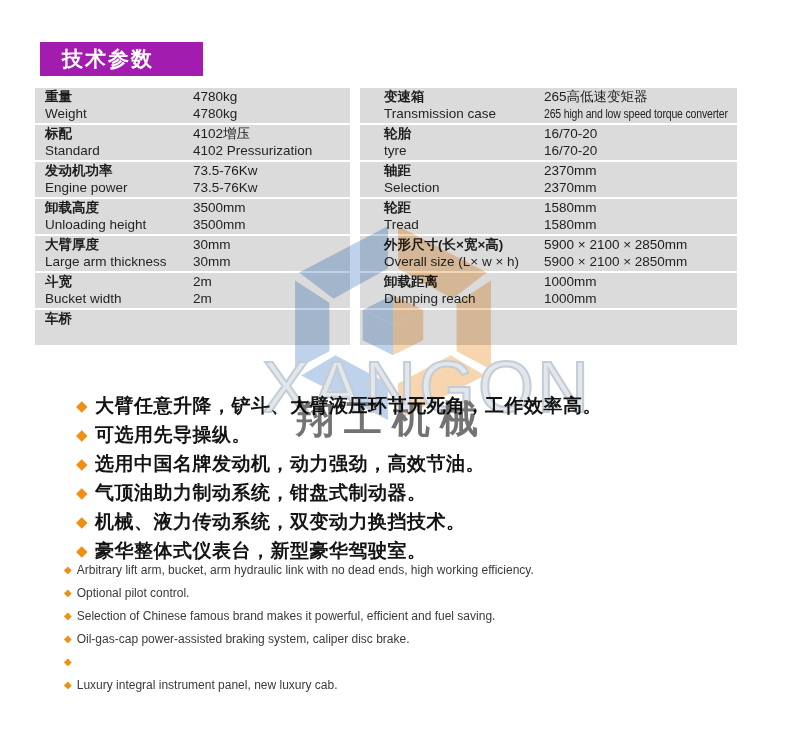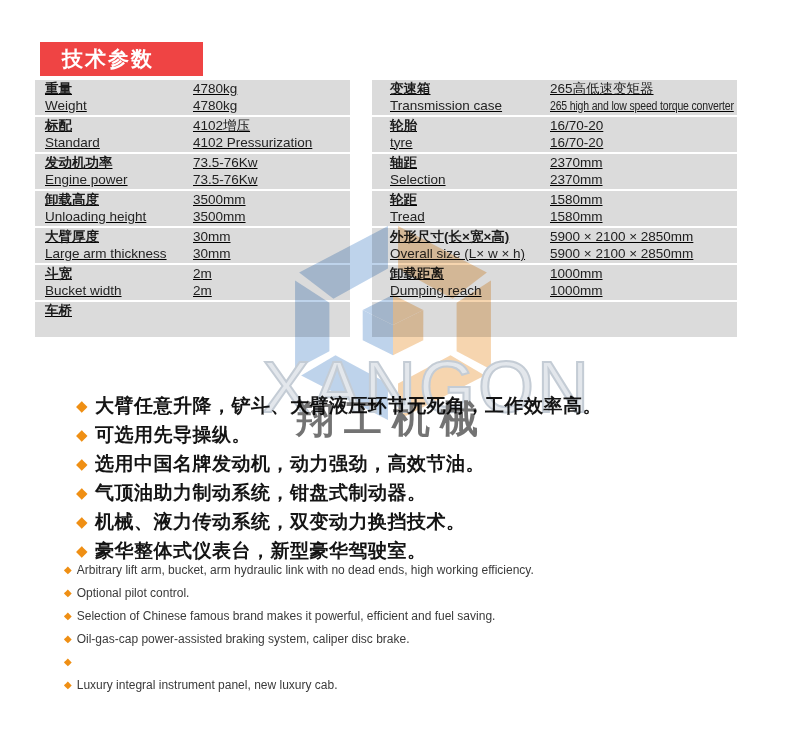--- a/index.html
+++ b/index.html
@@ -3,32 +3,32 @@
 <meta charset="utf-8">
 <style>
   html,body { margin:0; padding:0; background:#fff; }
   .page {
     position:relative; width:790px; height:740px; background:#ffffff;
     font-family:"Liberation Sans","DejaVu Sans",sans-serif; overflow:hidden;
   }
   
   .title-bar {
     position:absolute; left:40px; top:42px; width:163px; height:34px;
-    background:#ef4444; color:#ffffff; font-size:21px; font-weight:bold;
+    background:#a21caf; color:#ffffff; font-size:21px; font-weight:bold;
     line-height:34px; padding-left:22px; box-sizing:border-box; letter-spacing:2px;
   }
   
-  .col { position:absolute; top:80px;text-decoration:underline; }
+  .col { position:absolute; top:88px; }
   .col-left  { left:35px;  width:315px; }
   .col-right { left:360px; width:377px; }
   .row {
     display:flex; background:#dbdbdb; height:35px; margin-bottom:2px;
     box-sizing:border-box; padding:1px 0 0 10px;
   }
-  .col-right .row { padding-left:18px;margin-left:12px; }
+  .col-right .row { padding-left:24px; }
   .cell { white-space:nowrap; }
   .cell-label { flex:0 0 148px; }
   .col-right .cell-label { flex:0 0 160px; }
   .cell-value { flex:1 1 auto; }
   .ln-cn { font-size:13.5px; font-weight:600; color:#1c1c1c; line-height:16.5px; }
   .ln-en { font-size:13.5px; font-weight:400; color:#242424; line-height:16.5px; }
   .cell-value .ln-cn { font-weight:500; }
   .condensed { transform:scaleX(0.84); transform-origin:left center; font-size:12.5px; letter-spacing:-0.2px; }
   
   .features-cn { position:absolute; left:76px; top:391px; }

